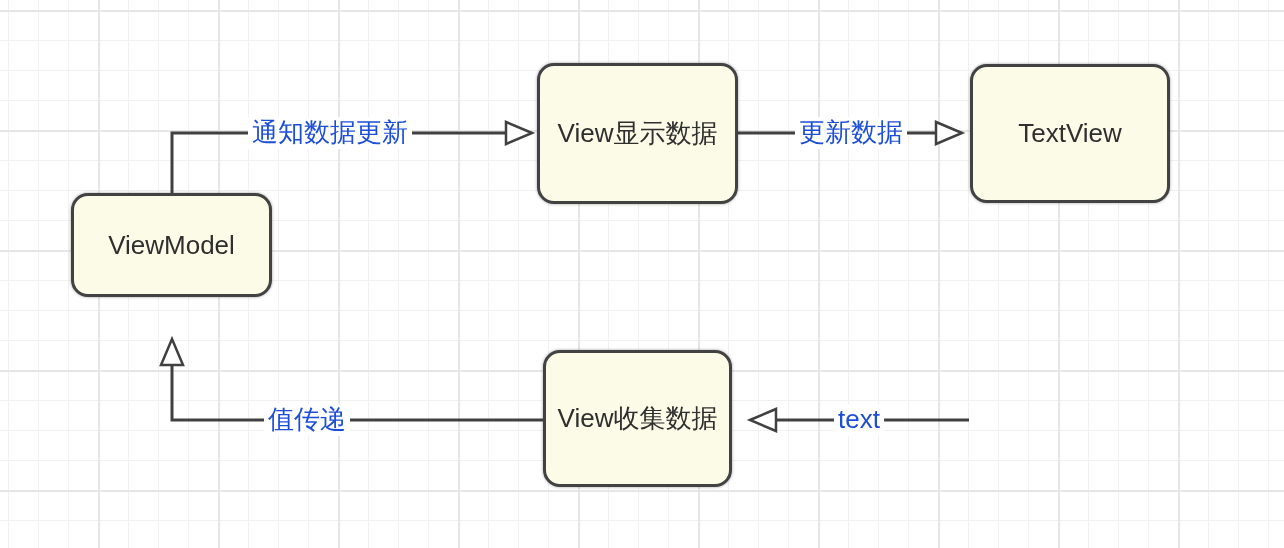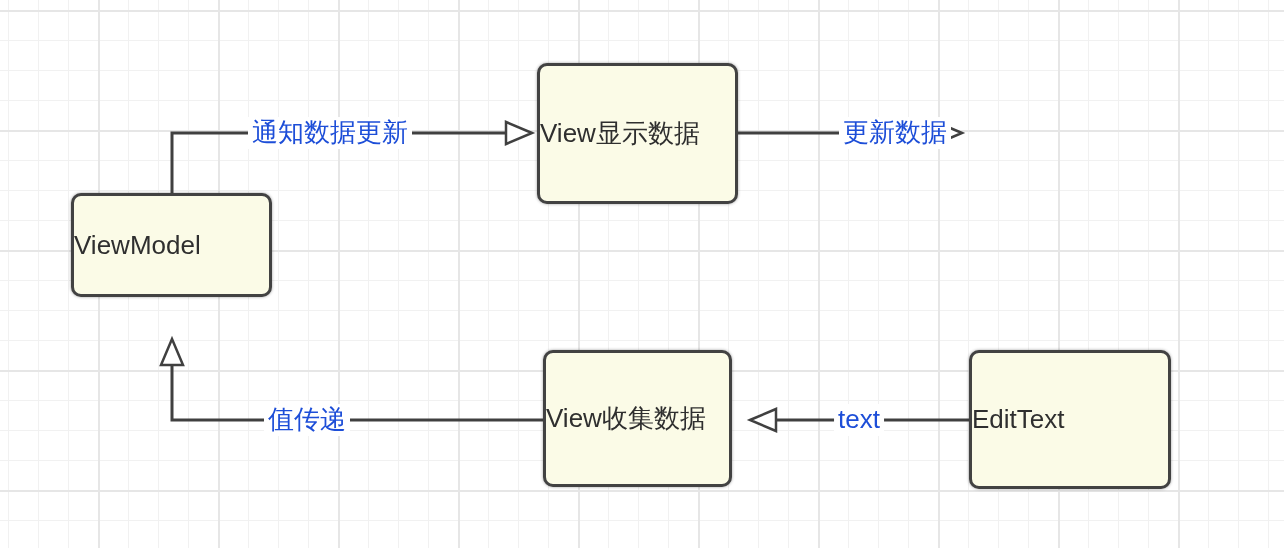--- a/index.html
+++ b/index.html
@@ -32,24 +32,25 @@
   .arrowhead {
     fill: #ffffff;
     stroke: #404040;
     stroke-width: 2.5px;
     stroke-linejoin: miter;
   }
   .node {
     position: absolute;
     background: #fbfbe7;
     border: 3px solid #424242;
-    border-radius: 10px;
+    border-radius: 17px;
     box-shadow: 0 0 3px rgba(40,40,40,0.45);
     display: flex;
     align-items: center;
+    justify-content: center;
     text-align: center;
     font-size: 26px;
     color: #2f2f2f;
     cursor: default;
   }
   .node-viewmodel    { left: 71px;  top: 193px; width: 201px; height: 104px; }
   .node-view-display { left: 537px; top: 63px;  width: 201px; height: 141px; }
   .node-textview     { left: 970px; top: 64px;  width: 200px; height: 139px; }
   .node-view-collect { left: 543px; top: 350px; width: 189px; height: 137px; }
   .node-edittext     { left: 969px; top: 350px; width: 202px; height: 139px; }
@@ -57,21 +58,21 @@
     position: absolute;
     transform: translate(-50%, -50%);
     background: #ffffff;
     padding: 1px 4px;
     font-size: 26px;
     color: #1d4ed8;
     white-space: nowrap;
     line-height: 1.15;
   }
   .edge-label-notify { left: 330px; top: 133px; }
-  .edge-label-update { left: 851px; top: 133px; margin-left: 44px; }
+  .edge-label-update { left: 851px; top: 133px; }
   .edge-label-text   { left: 859px; top: 420px; }
   .edge-label-value  { left: 307px; top: 420px; }
 </style>
 </head>
 <body>
 
 <div class="canvas">
 
   <svg class="edges" viewBox="0 0 1284 548">
 
@@ -89,28 +90,28 @@
   </svg>
 
   <div class="node node-viewmodel">
     <span>ViewModel</span>
   </div>
 
   <div class="node node-view-display">
     <span>View显示数据</span>
   </div>
 
+  <div class="node node-textview">
+    <span>TextView</span>
+  </div>
 
   <div class="node node-view-collect">
     <span>View收集数据</span>
   </div>
 
-  <div class="node node-edittext">
-    <span>EditText</span>
-  </div>
 
   <div class="edge-label edge-label-notify">通知数据更新</div>
 
   <div class="edge-label edge-label-update">更新数据</div>
 
   <div class="edge-label edge-label-text">text</div>
 
   <div class="edge-label edge-label-value">值传递</div>
 
 </div>

